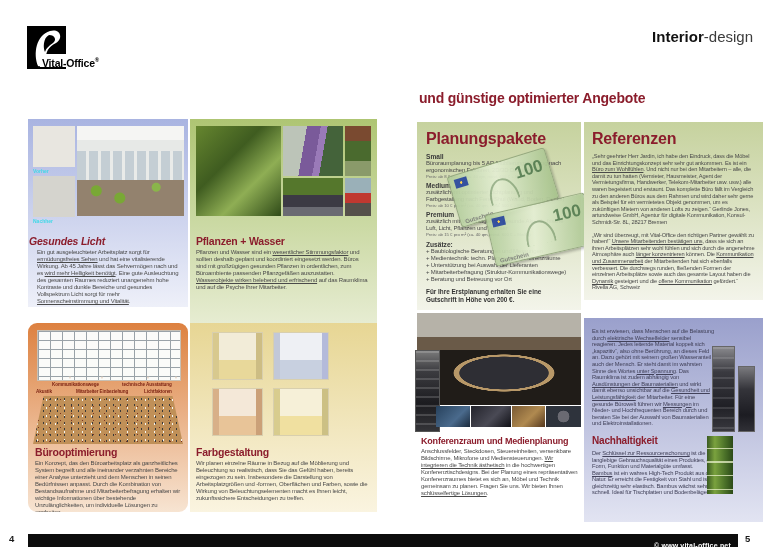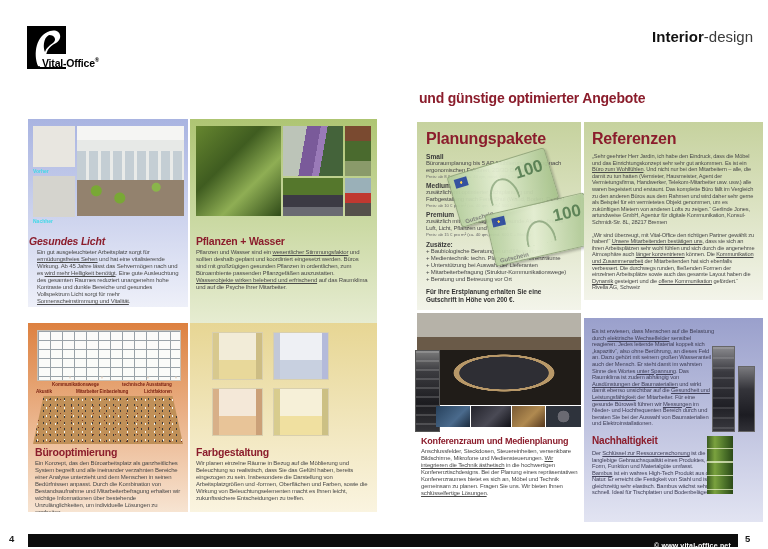--- a/index.html
+++ b/index.html
@@ -11,21 +11,21 @@
   .logo-box { position:absolute; left:27px; top:26px; width:39px; height:43px; background:#000; }
   .logo-text { position:absolute; left:40px; top:54px; height:13px; line-height:13px;
                background:#fff; padding:0 3px 0 2px; font-size:10.5px; font-weight:bold;
                color:#000; letter-spacing:-0.2px; }
   .logo-text sup { font-size:6px; }
 
   
   .panel { position:absolute; overflow:hidden; }
   .p-licht   { left:28px;  top:119px; width:160px; height:188px; background:linear-gradient(180deg,#a9b4e1,#eef0f9); }
   .p-pflanz  { left:190px; top:119px; width:187px; height:239px; background:linear-gradient(180deg,#aec573,#f0f3e2); }
-  .p-opt     { left:28px;  top:323px; width:160px; height:189px; background:linear-gradient(180deg,#dd8140,#f7e4d2); }
+  .p-opt     { left:28px;  top:323px; width:160px; height:189px; background:linear-gradient(180deg,#dd8140,#f7e4d2);border-radius:9px; }
   .p-farbe   { left:190px; top:323px; width:187px; height:189px; background:linear-gradient(180deg,#e7d694,#faf4e0); }
   .p-planung { left:417px; top:122px; width:164px; height:188px; background:linear-gradient(180deg,#c6d29e,#f3f4ea); }
   .p-ref     { left:584px; top:122px; width:179px; height:178px; background:linear-gradient(180deg,#c6d29e,#f3f4ea); }
   .p-bau     { left:584px; top:318px; width:179px; height:204px; background:linear-gradient(180deg,#9aa0cc,#e2e4f2); }
 
   .cap { position:absolute; font-weight:bold; color:#8b1d2c; font-size:10.5px; letter-spacing:-0.2px; }
   .body { position:absolute; font-size:6px; line-height:7px; color:#4a4a4a; letter-spacing:-0.15px; }
   .u { text-decoration:underline; }
 
   

